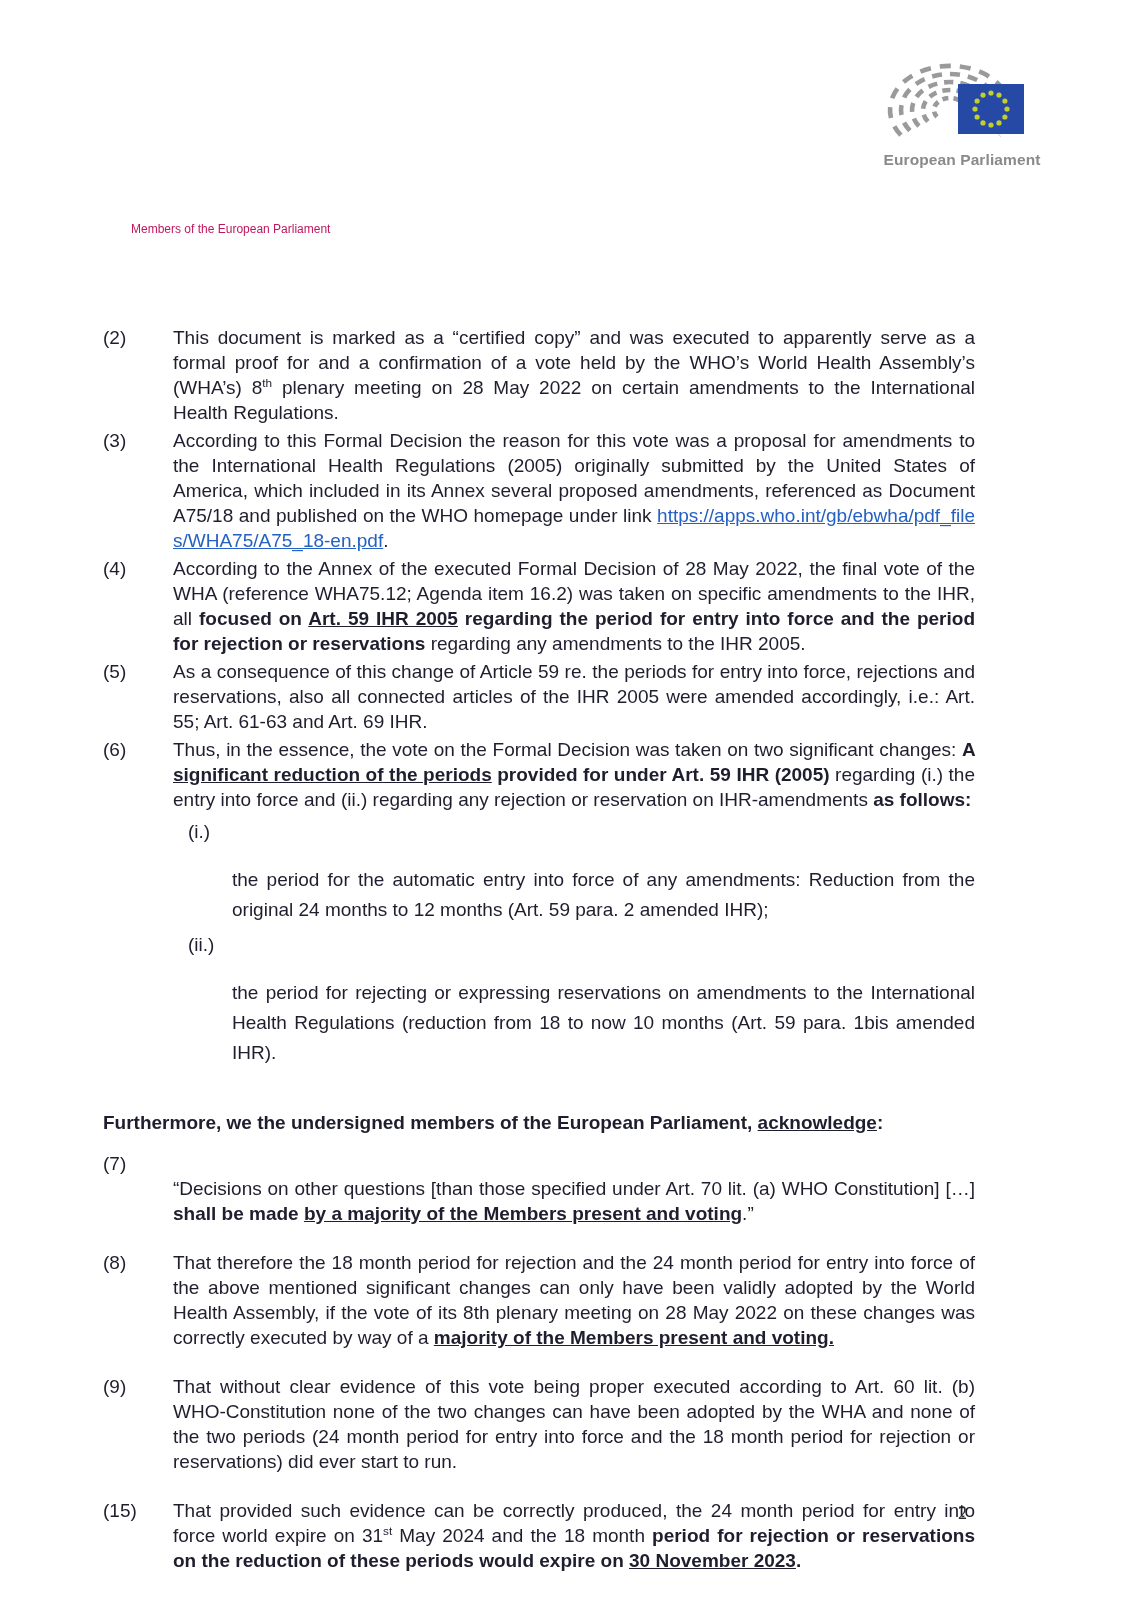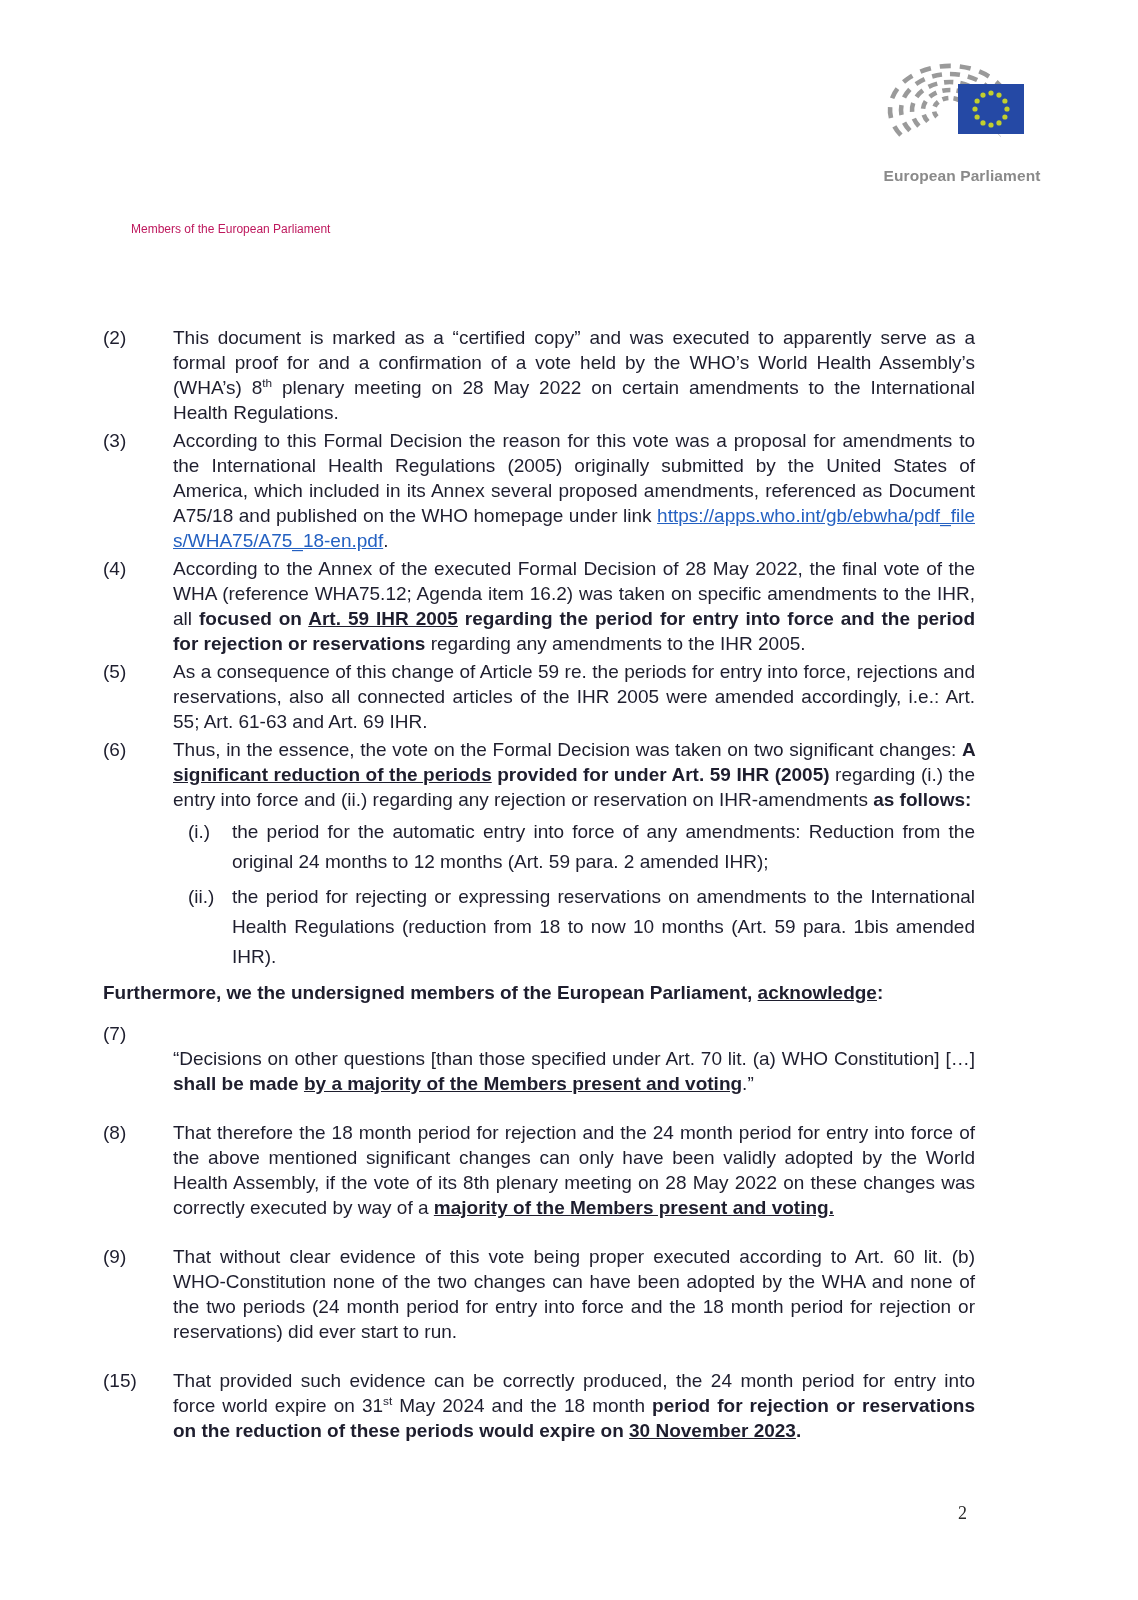--- a/index.html
+++ b/index.html
@@ -4,33 +4,33 @@
 <style>
   html,body { margin:0; padding:0; background:#ffffff; }
   .page {
     position:relative; width:1138px; height:1600px; background:#ffffff;
     font-family:"Liberation Sans", sans-serif; color:#1e1e2e; overflow:hidden;
   }
   .logo { position:absolute; top:56px; right:94px; width:164px; }
   .logo svg { display:block; width:164px; height:92px; }
   .logo-caption {
     font-weight:bold; color:#8a8a8a; font-size:15.5px; text-align:center;
-    margin-top:19px; letter-spacing:0.1px; white-space:nowrap;
+    margin-top:3px; letter-spacing:0.1px; white-space:nowrap;
   }
   .recipient { position:absolute; top:222px; left:103px; font-size:12px; color:#be185d;margin-left:28px; }
   .content { position:absolute; top:325px; left:103px; width:872px; font-size:19px; line-height:25px; }
   .para { display:flex; }
   .para .num { width:70px; flex:0 0 70px; }
   .para .ptext { flex:1; text-align:justify; }
   .tight { margin-bottom:3px; }
   .wide { margin-bottom:24px; }
   .subitem { display:flex; margin-left:85px; line-height:30px; margin-top:5px; }
   .subitem .marker { width:44px; flex:0 0 44px; }
-  .subitem .stext { flex:1; text-align:justify; }
-  .heading { margin-top:8px; margin-bottom:16px; font-weight:bold; font-size:19px; }
+  .subitem .stext { flex:1; text-align:justify;margin-top:48px; }
+  .heading { margin-top:42px; margin-bottom:16px; font-weight:bold; font-size:19px; }
   .b { font-weight:bold; }
   .i { }
   .u { text-decoration:underline; }
   sup { font-size:0.62em; line-height:0; }
   .ptext a { color:#2461c2; text-decoration:underline; word-break:break-all; }
   .page-number {
     position:absolute; top:1503px; left:958px;
     font-family:"Liberation Serif", serif; font-size:18px; color:#2b2b2b;
   }
 </style>

